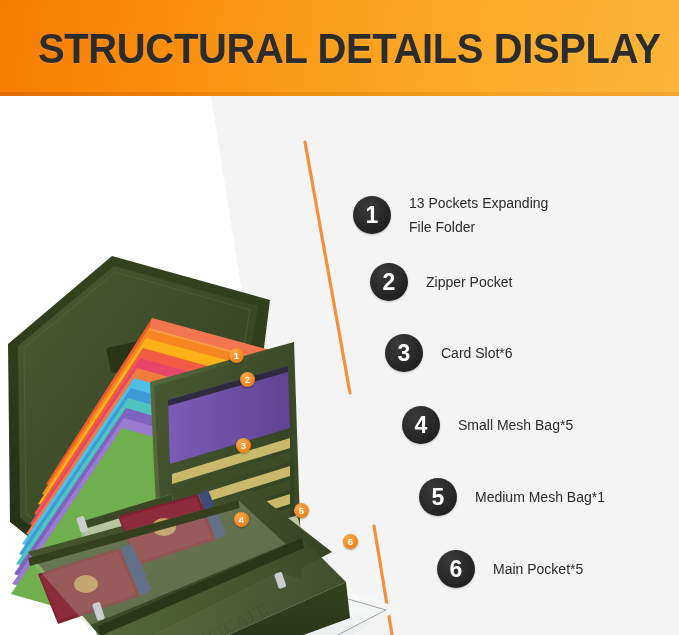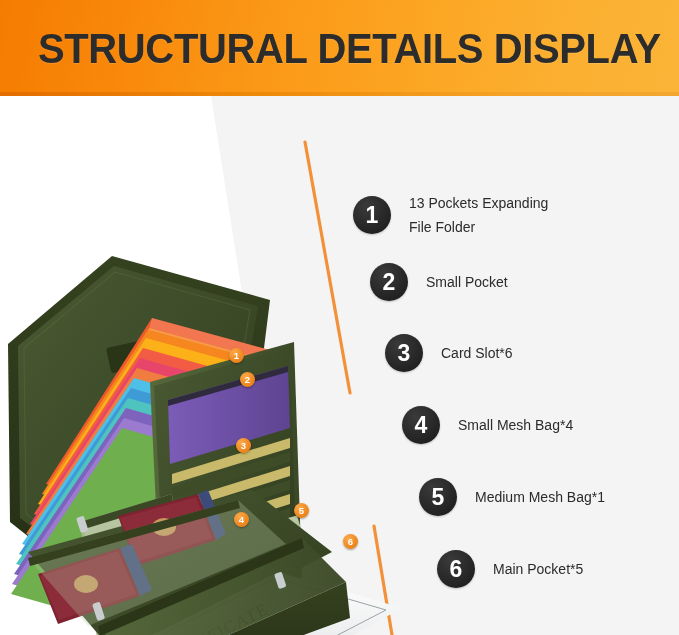--- a/index.html
+++ b/index.html
@@ -277,31 +277,31 @@
     </div>
 
     <div class="legend-item" style="left:353px; top:95px;">
       <div class="legend-circle">1</div>
       <div class="legend-label">13 Pockets Expanding
 File Folder</div>
     </div>
 
     <div class="legend-item" style="left:370px; top:167px;">
       <div class="legend-circle">2</div>
-      <div class="legend-label">Small Pocket</div>
+      <div class="legend-label">Zipper Pocket</div>
     </div>
 
     <div class="legend-item" style="left:385px; top:238px;">
       <div class="legend-circle">3</div>
       <div class="legend-label">Card Slot*6</div>
     </div>
 
     <div class="legend-item" style="left:402px; top:310px;">
       <div class="legend-circle">4</div>
-      <div class="legend-label">Small Mesh Bag*4</div>
+      <div class="legend-label">Small Mesh Bag*5</div>
     </div>
 
     <div class="legend-item" style="left:419px; top:382px;">
       <div class="legend-circle">5</div>
       <div class="legend-label">Medium Mesh Bag*1</div>
     </div>
 
     <div class="legend-item" style="left:437px; top:454px;">
       <div class="legend-circle">6</div>
       <div class="legend-label">Main Pocket*5</div>

